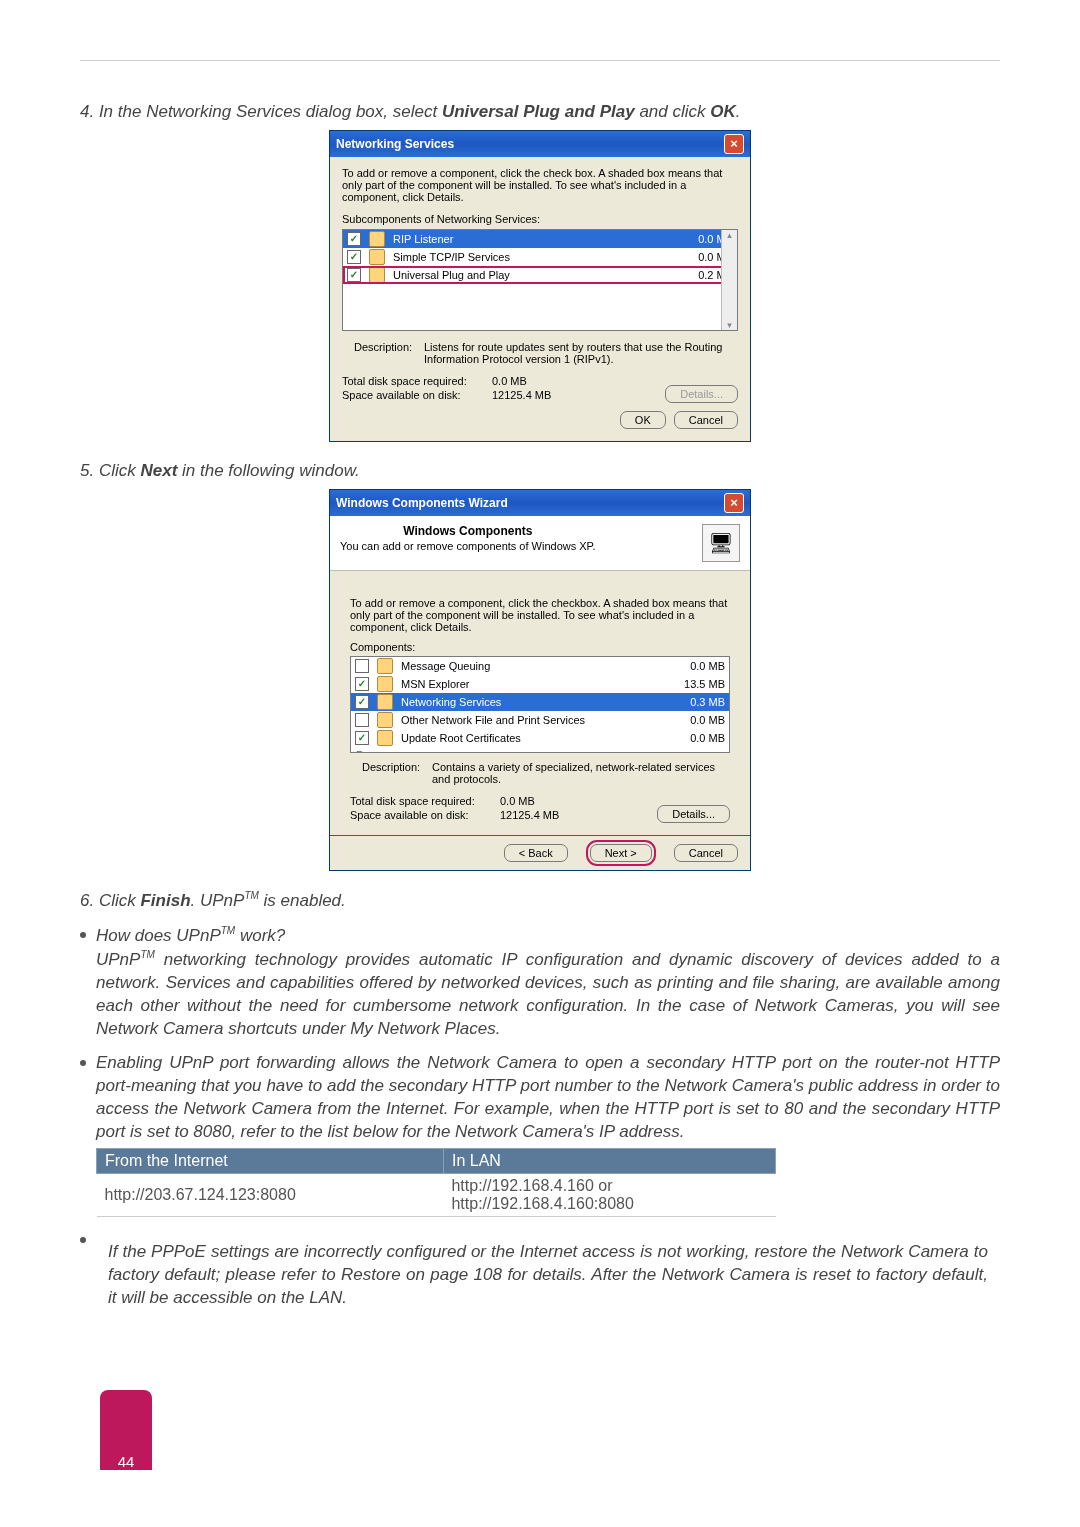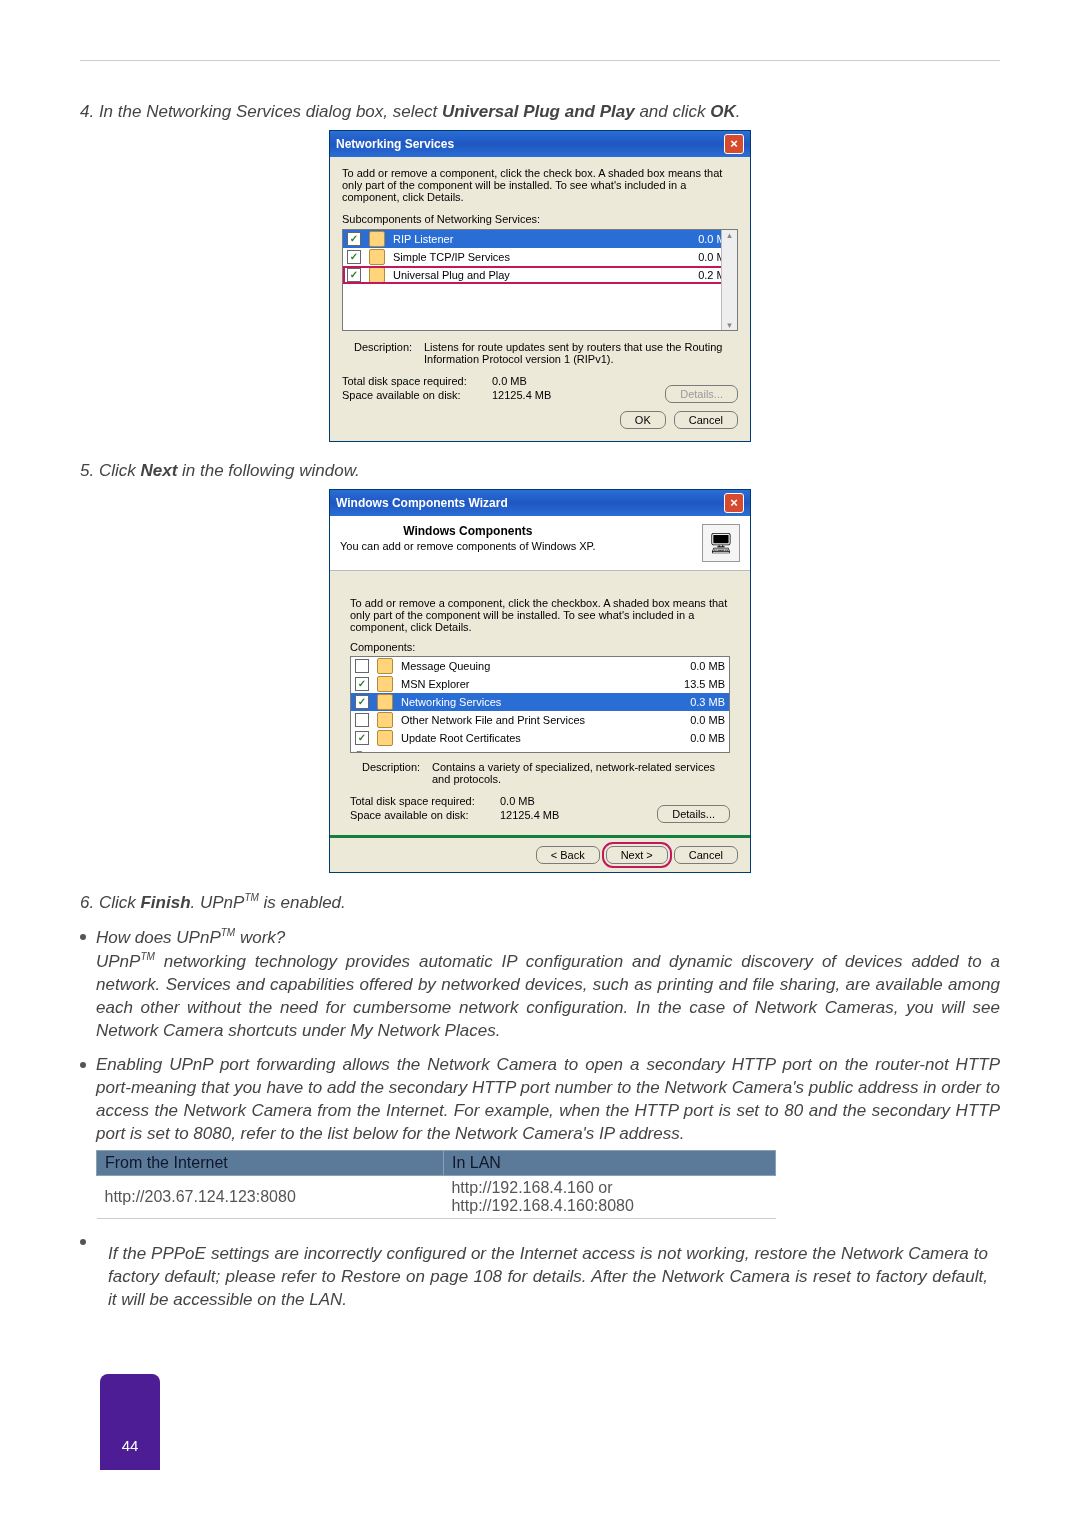--- a/index.html
+++ b/index.html
@@ -154,25 +154,25 @@
   .wiz-body { padding: 26px 20px 12px 20px; }
   .wiz-list {
     border: 1px solid #7a7a7a;
     background: #fff;
     height: 95px;
     margin-top: 3px;
     overflow: hidden;
     position: relative;
   }
   .wiz-btn-row {
-    border-top: 3px solid #15803d;
+    border-top: 1px solid #15803d;
     padding: 8px 12px;
     display: flex;
     justify-content: flex-end;
-    gap: 6px;
+    gap: 22px;
     background: #ece9d8;
   }
 
   .bullet-row { display: flex; align-items: flex-start; margin-top: 12px; }
   .bullet {
     width: 6px;
     height: 6px;
     background: #555;
     border-radius: 50%;
     margin: 8px 10px 0 0;
@@ -182,46 +182,45 @@
   .justify { text-align: justify; }
 
   table.ip-table {
     border-collapse: collapse;
     width: 680px;
     margin-top: 4px;
     font-size: 16px;
   }
   table.ip-table th {
     background: #5b7a99;
-    color: #0f172a;
+    color: #ffffff;
     font-weight: normal;
     text-align: left;
     padding: 3px 8px;
     border: 1px solid #8aa0b5;
   }
   table.ip-table td {
     padding: 3px 8px;
     border-bottom: 1px solid #ccc;
     color: #555;
   }
 
   .page-num-box {
     position: absolute;
     bottom: 30px;
     left: 100px;
-    width: 60px;
+    width: 52px;
     height: 80px;
-    background: #4c1d95;
+    background: #be185d;
     border-radius: 8px 8px 0 0;
     display: flex;
     align-items: flex-end;
     justify-content: center;
     color: #fff;
     font-size: 15px;
-    padding-bottom: 16px;
   }
 </style>
 </head>
 <body>
 
 <div class="page">
   <div class="top-rule"></div>
 
   <p class="body-text">
     <span>4. In the Networking Services dialog box, select </span><span class="bold">Universal Plug and Play</span><span> and click </span><span class="bold">OK</span><span>.</span>

